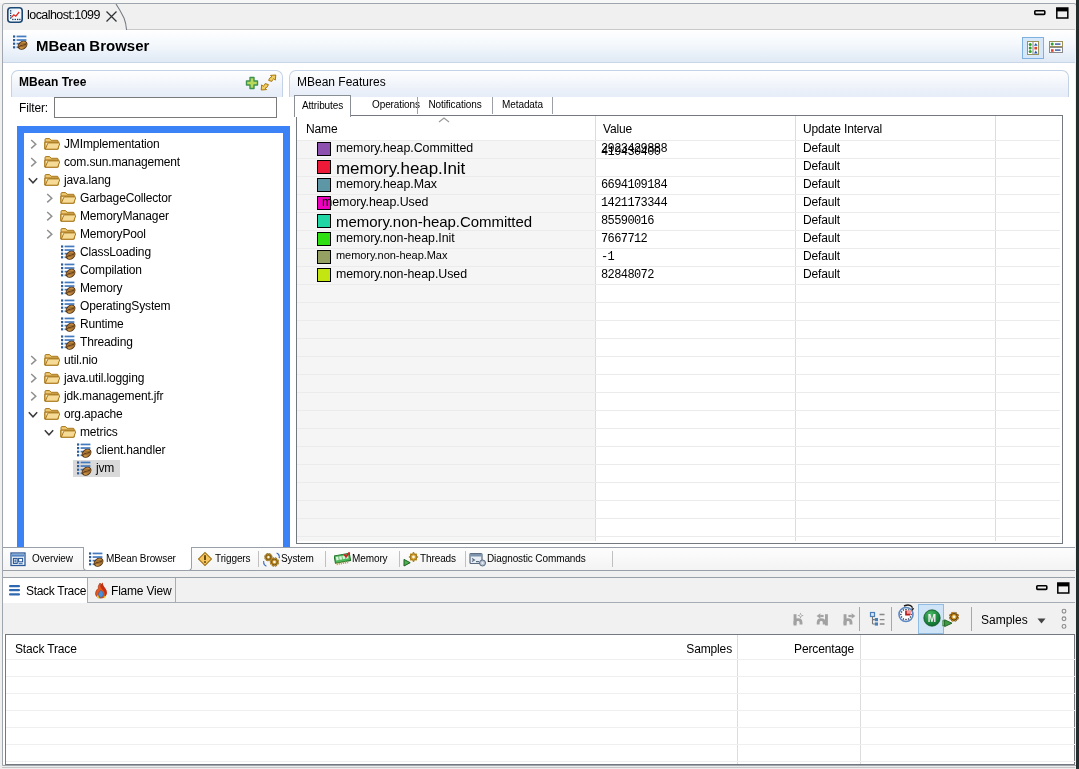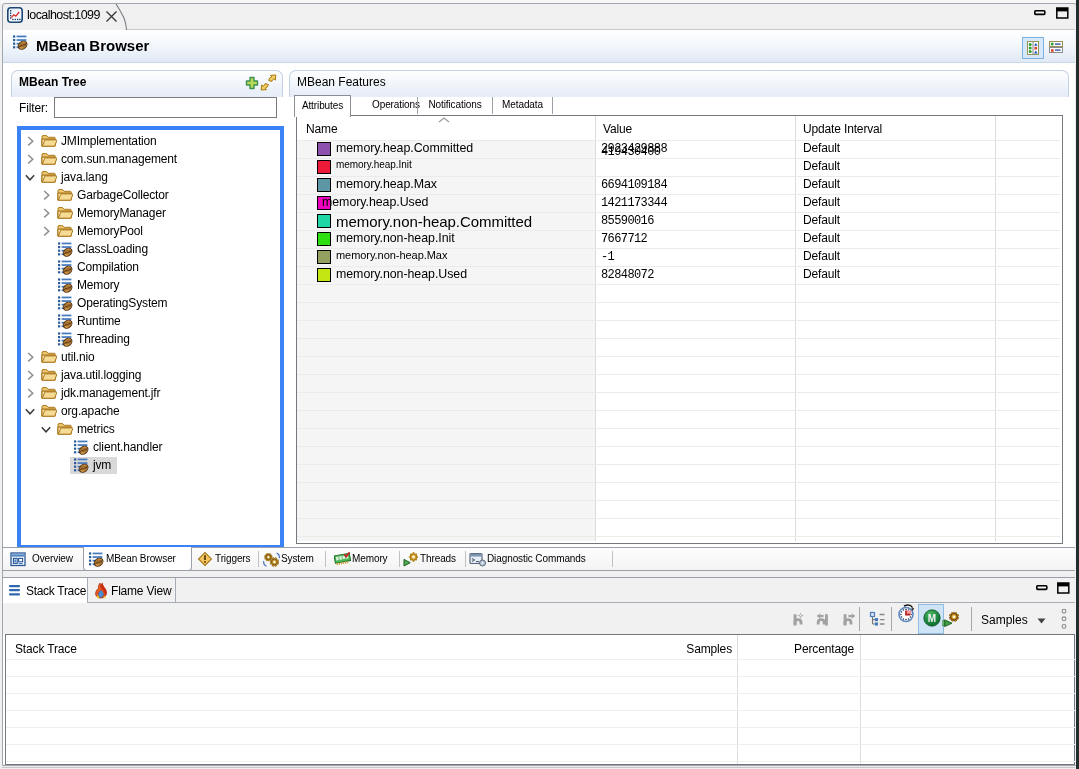--- a/index.html
+++ b/index.html
@@ -116,21 +116,21 @@
 <div class="abs" style="left:260px;top:74px">
       <svg width="17" height="17" viewBox="0 0 17 17">
         <g fill="#f2cf66" stroke="#a8780a" stroke-width="1" stroke-linejoin="round">
           <path d="M8.6,6.4 Q9.2,3.6 11.8,2.8 L10.5,1.4 L15.8,1.0 L15.3,6.2 L13.9,4.7 Q12.2,5.6 11.8,7.4 Z"></path>
           <path d="M8.4,10.6 Q7.8,13.4 5.2,14.2 L6.5,15.6 L1.2,16.0 L1.7,10.8 L3.1,12.3 Q4.8,11.4 5.2,9.6 Z"></path>
         </g>
       </svg>
     </div>
 <div class="abs t" style="left:19px;top:101px">Filter:</div>
 <div class="abs" style="left:54px;top:97px;width:221px;height:19px;background:#fff;border:1px solid #7a7a7a"></div>
-<div class="abs" style="left:17px;top:126px;width:259px;height:415px;background:#fff;border:4px solid #3b82f6">
+<div class="abs" style="left:17px;top:126px;width:259px;height:415px;background:#fff;border:7px solid #3b82f6">
 <div class="abs" style="left:1px;top:3px">
         <svg width="16" height="16" viewBox="0 0 16 16">
           <polyline points="6.2,4 10.8,8.2 6.2,12.4" fill="none" stroke="#8f8f8f" stroke-width="1.5"></polyline>
         </svg>
       </div>
 <div class="abs" style="left:20px;top:3px">
         <svg width="16" height="16" viewBox="0 0 16 16">
           <path d="M1,13.2 L1,3.6 Q1,2.6 2,2.6 L5.6,2.6 L7.1,4.3 L13.2,4.3 Q14.2,4.3 14.2,5.3 L14.2,6.2 L1,6.2 Z" fill="#eec973" stroke="#a8761a" stroke-width="1"></path>
           <path d="M1,13.2 L1,6.2 L14.2,6.2 L14.2,13.2 Z" fill="#fbe9b8" stroke="#a8761a" stroke-width="1" stroke-linejoin="round"></path>
           <path d="M1.3,13.2 L3.7,7.5 Q3.95,6.9 4.6,6.9 L15.3,6.9 Q16.1,6.9 15.8,7.7 L13.8,12.7 Q13.6,13.2 13,13.2 Z" fill="#f6db96" stroke="#a8761a" stroke-width="1" stroke-linejoin="round"></path>
@@ -489,21 +489,21 @@
 <div class="abs" style="left:0;top:348px;width:763px;height:1px;background:#ebebeb"></div>
 <div class="abs" style="left:0;top:366px;width:763px;height:1px;background:#ebebeb"></div>
 <div class="abs" style="left:0;top:384px;width:763px;height:1px;background:#ebebeb"></div>
 <div class="abs" style="left:0;top:402px;width:763px;height:1px;background:#ebebeb"></div>
 <div class="abs" style="left:0;top:420px;width:763px;height:1px;background:#ebebeb"></div>
 <div class="abs" style="left:20px;top:26px;width:12px;height:12px;background:#8d50ae;border:1px solid #000"></div>
 <div class="abs" style="left:39px;top:25px;font-size:12.4px;letter-spacing:-0.05px">memory.heap.Committed</div>
 <div class="abs" style="left:304px;top:26px;font-family:'Liberation Mono',monospace;font-size:12px;letter-spacing:-0.6px">2923429888</div>
 <div class="abs t" style="left:506px;top:25px">Default</div>
 <div class="abs" style="left:20px;top:44px;width:12px;height:12px;background:#ed1938;border:1px solid #000"></div>
-<div class="abs" style="left:39px;top:43px;font-size:10px;letter-spacing:-0.05px">memory.heap.Init</div>
+<div class="abs" style="left:39px;top:43px;font-size:17px;letter-spacing:-0.05px">memory.heap.Init</div>
 <div class="abs" style="left:304px;top:29px;font-family:'Liberation Mono',monospace;font-size:12px;letter-spacing:-0.6px">419430400</div>
 <div class="abs t" style="left:506px;top:43px">Default</div>
 <div class="abs" style="left:20px;top:62px;width:12px;height:12px;background:#5d97a5;border:1px solid #000"></div>
 <div class="abs" style="left:39px;top:61px;font-size:12.4px;letter-spacing:-0.05px">memory.heap.Max</div>
 <div class="abs" style="left:304px;top:62px;font-family:'Liberation Mono',monospace;font-size:12px;letter-spacing:-0.6px">6694109184</div>
 <div class="abs t" style="left:506px;top:61px">Default</div>
 <div class="abs" style="left:20px;top:80px;width:12px;height:12px;background:#ee00c0;border:1px solid #000"></div>
 <div class="abs" style="left:25px;top:79px;font-size:12.4px;letter-spacing:-0.05px">memory.heap.Used</div>
 <div class="abs" style="left:304px;top:80px;font-family:Liberation Mono, monospace;font-size:12px;letter-spacing:-0.6px">1421173344</div>
 <div class="abs t" style="left:506px;top:79px">Default</div>

